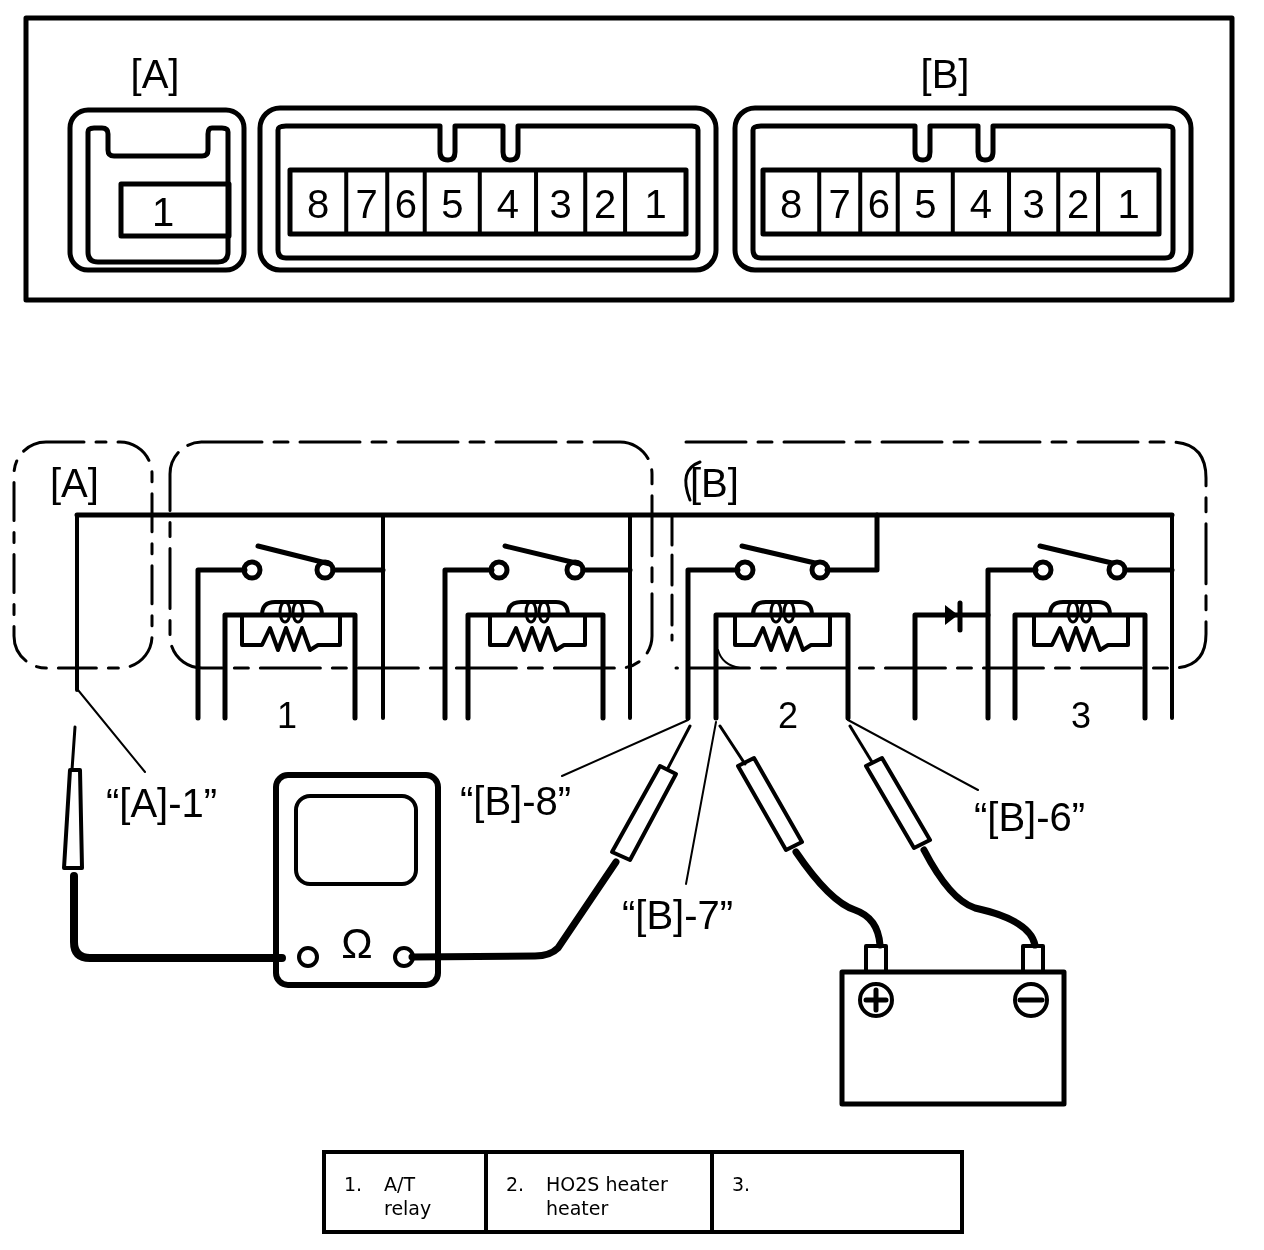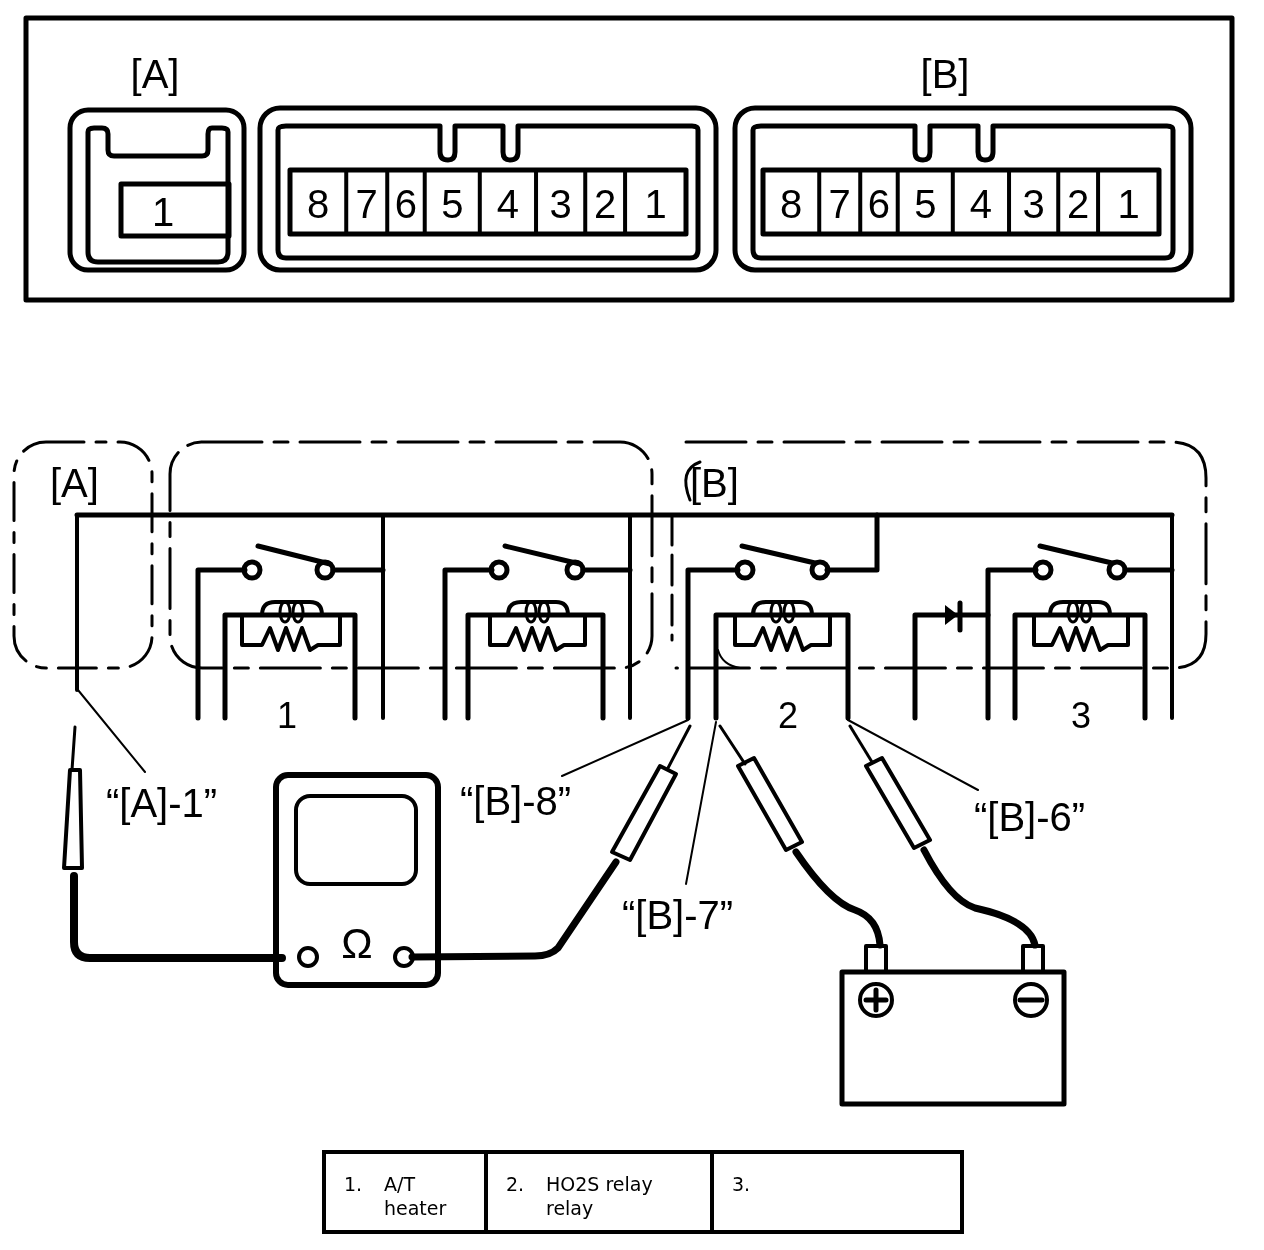--- a/index.html
+++ b/index.html
@@ -209,22 +209,22 @@
     <line x1="866" y1="1000" x2="886" y2="1000" class="stk" stroke-width="5"></line>
     <line x1="876" y1="990" x2="876" y2="1010" class="stk" stroke-width="5"></line>
     <circle cx="1031" cy="1000" r="16" class="stk" stroke-width="4"></circle>
     <line x1="1020" y1="1000" x2="1042" y2="1000" class="stk" stroke-width="5"></line>
   </g>
 </svg>
 
 <div class="legend">
   <div class="cell" style="width:162px">
     <span class="num">1.</span>
-    <span style="width:70px">A/T heater</span>
+    <span style="width:70px">A/T relay</span>
   </div>
   <div class="cell" style="width:226px">
     <span class="num">2.</span>
-    <span style="width:150px">HO2S relay relay</span>
+    <span style="width:150px">HO2S heater heater</span>
   </div>
   <div class="cell" style="flex:1">
     <span class="num">3.</span>
   </div>
 </div>
 
 </body></html>

